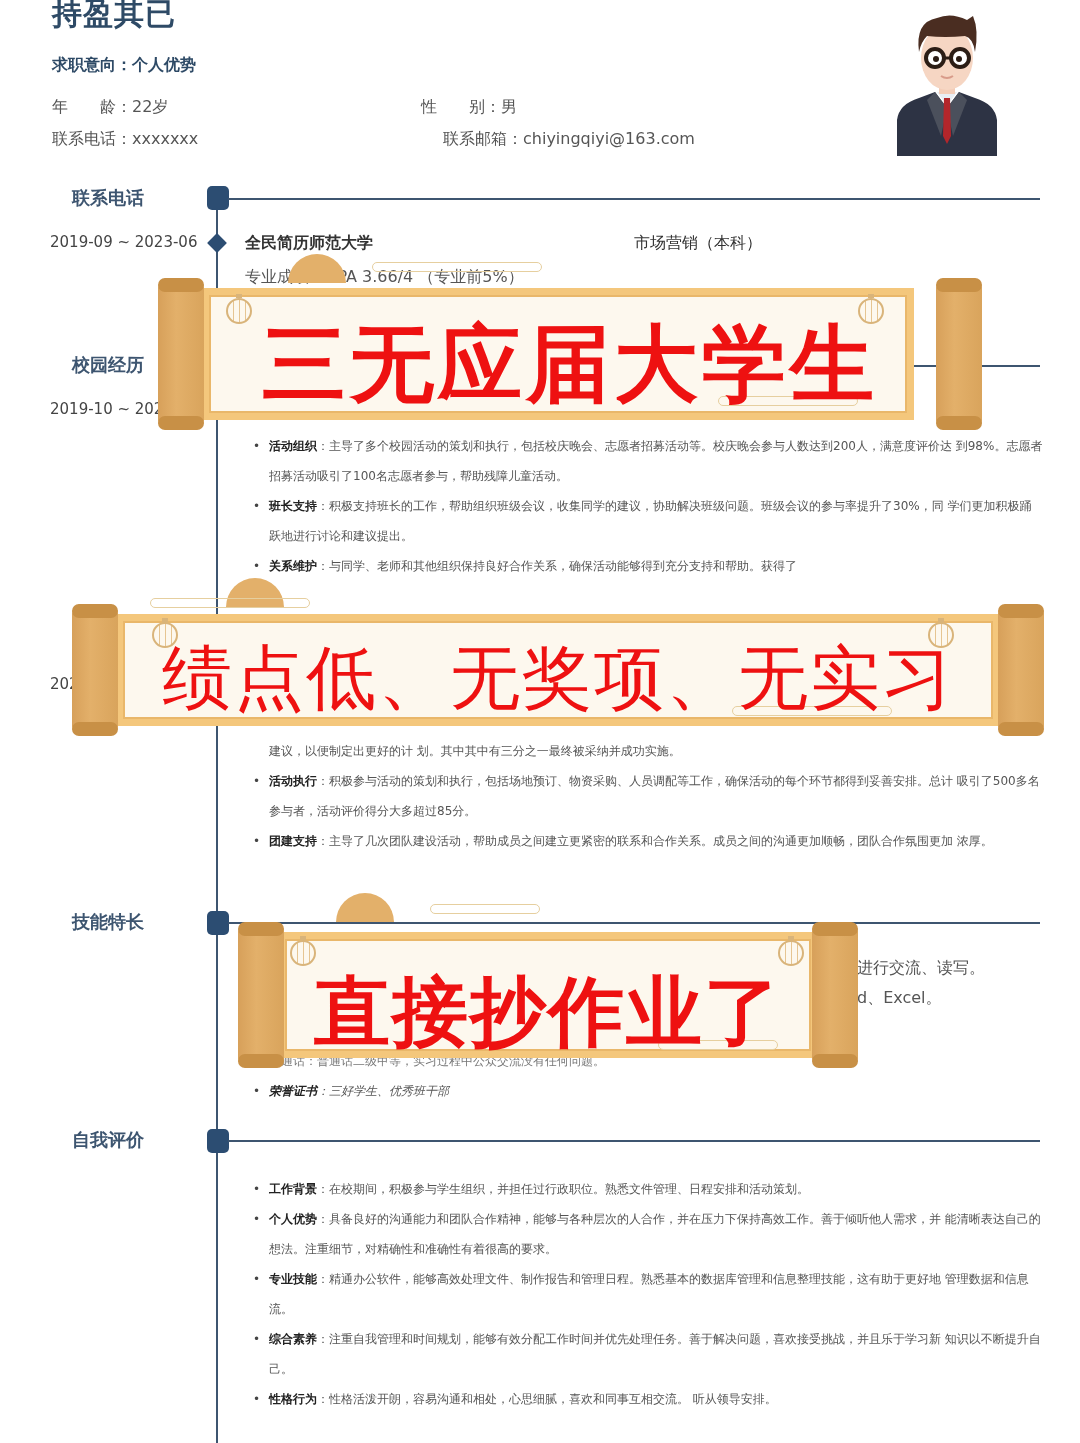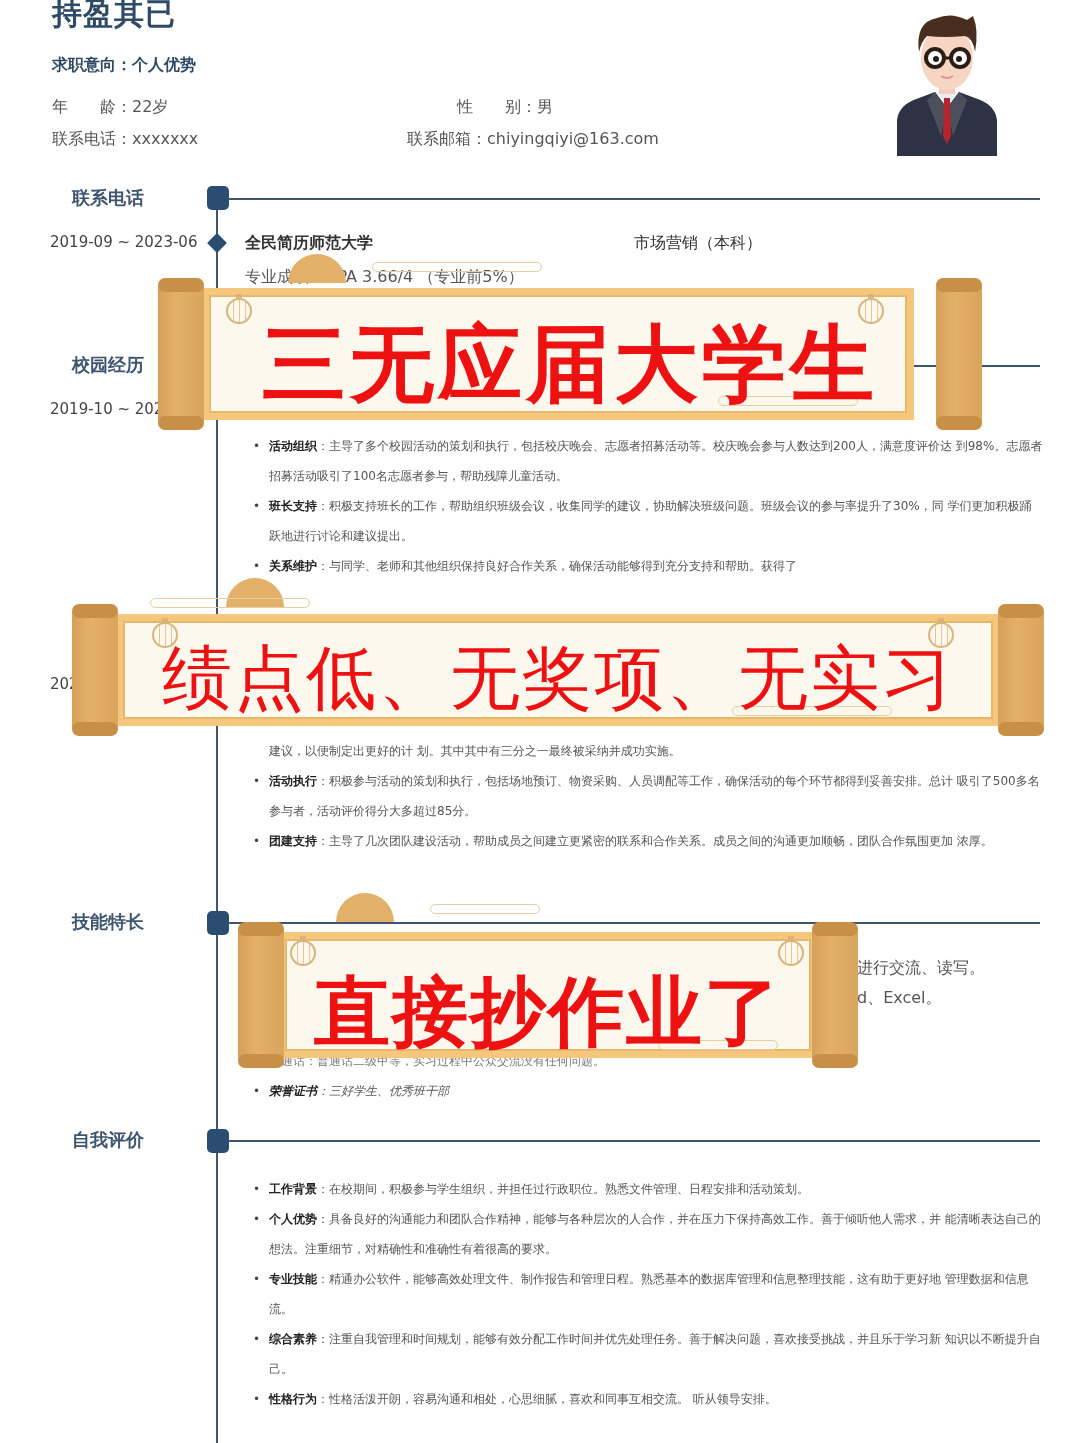--- a/index.html
+++ b/index.html
@@ -47,27 +47,27 @@
 </head>
 <body>
 
 <div class="abs name">持盈其已</div>
 <div class="abs intent">
   <span>求职意向：</span><span>个人优势</span>
 </div>
 <div class="abs info" style="left:52px; top:97px;">
   <span>年　　龄：</span><span>22岁</span>
 </div>
-<div class="abs info" style="left:421px; top:97px;margin-left:36px;">
+<div class="abs info" style="left:421px; top:97px;">
   <span>性　　别：</span><span>男</span>
 </div>
 <div class="abs info" style="left:52px; top:129px;">
   <span>联系电话：</span><span>xxxxxxx</span>
 </div>
-<div class="abs info" style="left:407px; top:129px;">
+<div class="abs info" style="left:443px; top:129px;">
   <span>联系邮箱：</span><span>chiyingqiyi@163.com</span>
 </div>
 
 <svg class="abs avatar" viewBox="0 0 108 148">
   <path d="M4 148 L4 112 Q6 96 26 90 L42 84 L54 100 L66 84 L82 90 Q102 96 104 112 L104 148 Z" fill="#2d3344"></path>
   <path d="M42 84 L54 100 L48 128 L34 92 Z" fill="#4b505c"></path>
   <path d="M66 84 L54 100 L60 128 L74 92 Z" fill="#4b505c"></path>
   <path d="M44 84 L54 98 L64 84 Z" fill="#e8eef4"></path>
   <path d="M51 90 L57 90 L58 128 L54 136 L50 128 Z" fill="#b3262b"></path>
   <rect x="46" y="70" width="16" height="16" fill="#f3cdb8"></rect>

